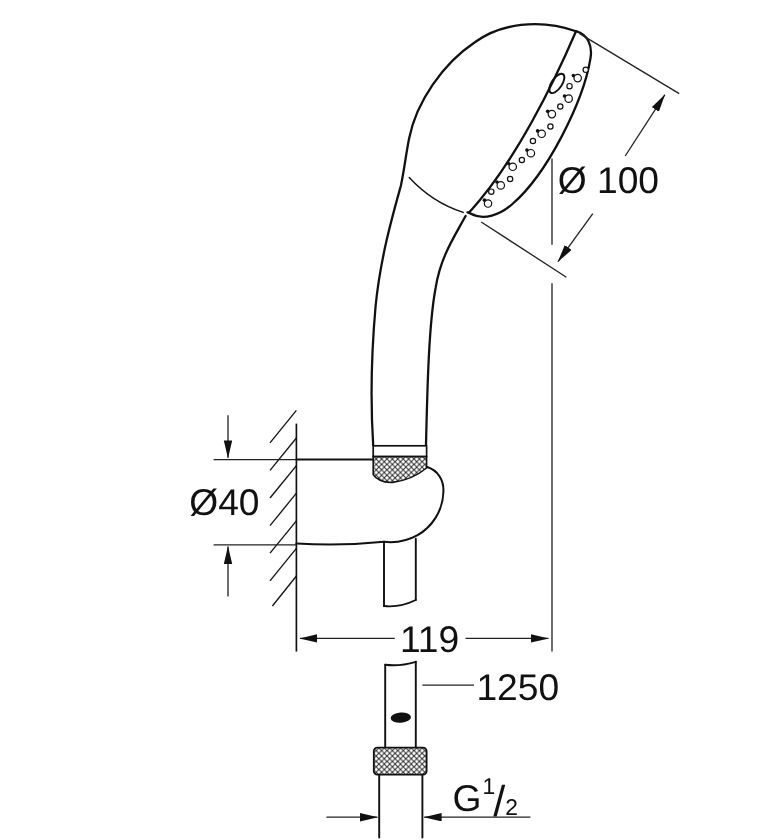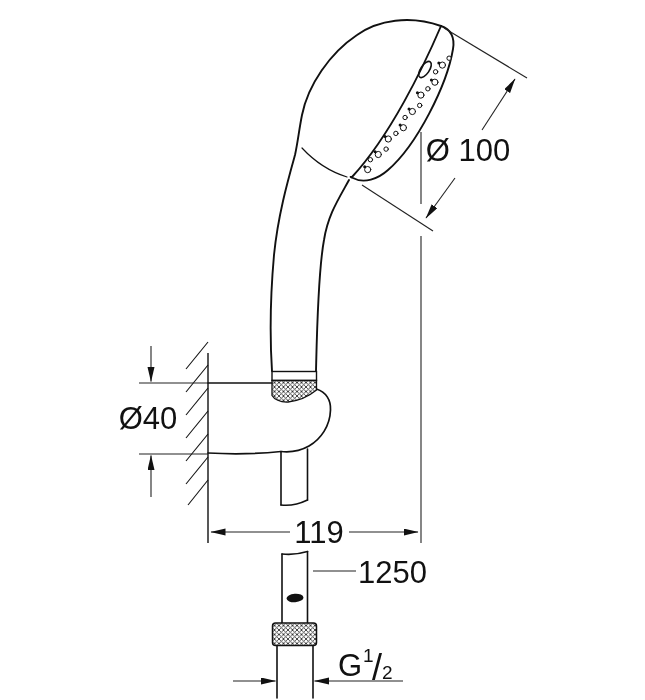--- a/index.html
+++ b/index.html
@@ -1,17 +1,17 @@
 <!DOCTYPE html>
 <html><head>
 <meta charset="utf-8">
 <style>
   html,body{margin:0;padding:0;background:#ffffff;}
   .stage{position:relative;width:588px;height:700px;background:#ffffff;overflow:hidden;
-         font-family:"Liberation Sans", sans-serif;}
+         font-family:"Liberation Sans", sans-serif;padding-left:39px;}
   svg{display:block;}
   text{font-family:"Liberation Sans", sans-serif;fill:#111;}
   .dimtxt{font-size:31px;}
   .smalltxt{font-size:19px;}
   .slashtxt{font-size:36px;}
 </style>
 </head>
 <body>
 
 <div class="stage">

